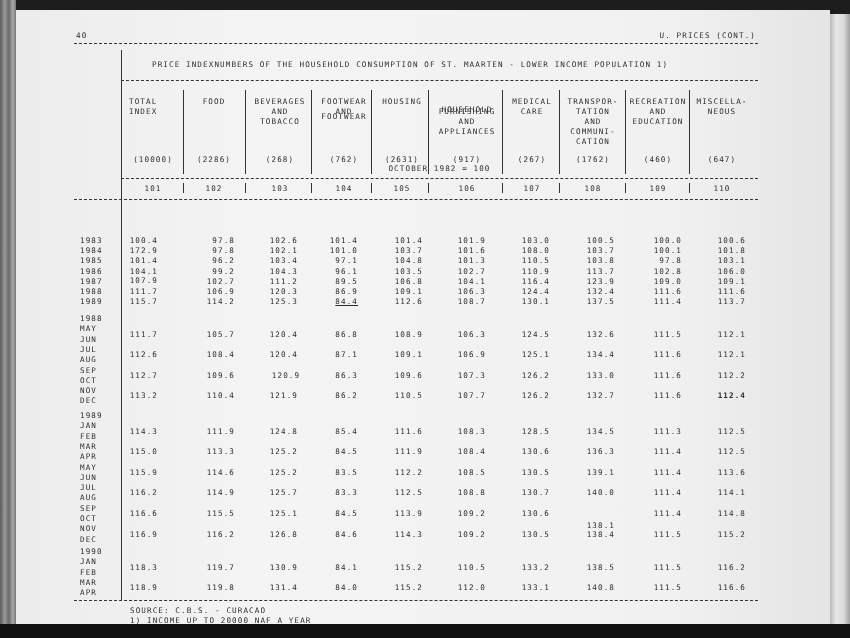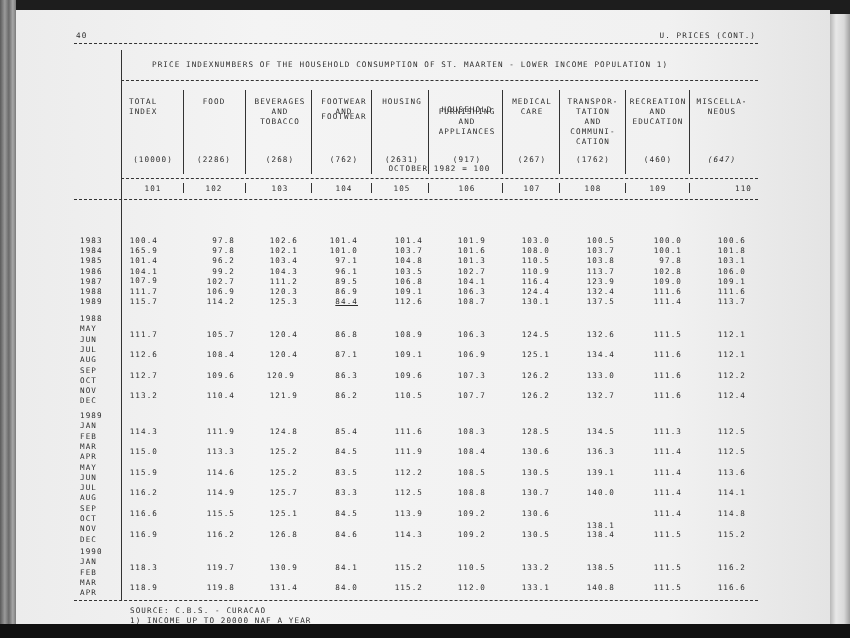--- a/index.html
+++ b/index.html
@@ -107,35 +107,35 @@
       <div class="txt c" style="left:562px;top:137px;width:62px;">CATION</div>
       <div class="txt c" style="left:562px;top:155px;width:62px;">(1762)</div>
       <div class="txt c" style="left:562px;top:184px;width:62px;">108</div>
       <div class="txt c" style="left:628px;top:97px;width:60px;">RECREATION</div>
       <div class="txt c" style="left:628px;top:107px;width:60px;">AND</div>
       <div class="txt c" style="left:628px;top:117px;width:60px;">EDUCATION</div>
       <div class="txt c" style="left:628px;top:155px;width:60px;">(460)</div>
       <div class="txt c" style="left:628px;top:184px;width:60px;">109</div>
       <div class="txt c" style="left:692px;top:97px;width:60px;">MISCELLA-</div>
       <div class="txt c" style="left:692px;top:107px;width:60px;">NEOUS</div>
-      <div class="txt c" style="left:692px;top:155px;width:60px;font-style:italic;">(647)</div>
-      <div class="txt c" style="left:692px;top:184px;width:60px;text-align:right;">110</div>
+      <div class="txt c" style="left:692px;top:155px;width:60px;">(647)</div>
+      <div class="txt c" style="left:692px;top:184px;width:60px;">110</div>
       <div class="txt" style="left:80px;top:236px;">1983</div>
       <div class="txt r" style="left:108px;top:236px;width:50px;">100.4</div>
       <div class="txt r" style="left:185px;top:236px;width:50px;">97.8</div>
       <div class="txt r" style="left:248px;top:236px;width:50px;">102.6</div>
       <div class="txt r" style="left:308px;top:236px;width:50px;">101.4</div>
       <div class="txt r" style="left:373px;top:236px;width:50px;">101.4</div>
       <div class="txt r" style="left:436px;top:236px;width:50px;">101.9</div>
       <div class="txt r" style="left:500px;top:236px;width:50px;">103.0</div>
       <div class="txt r" style="left:565px;top:236px;width:50px;">100.5</div>
       <div class="txt r" style="left:632px;top:236px;width:50px;">100.0</div>
       <div class="txt r" style="left:696px;top:236px;width:50px;">100.6</div>
       <div class="txt" style="left:80px;top:246.2px;">1984</div>
-      <div class="txt r" style="left:108px;top:246.2px;width:50px;">165.9</div>
+      <div class="txt r" style="left:108px;top:246.2px;width:50px;">172.9</div>
       <div class="txt r" style="left:185px;top:246.2px;width:50px;">97.8</div>
       <div class="txt r" style="left:248px;top:246.2px;width:50px;">102.1</div>
       <div class="txt r" style="left:308px;top:246.2px;width:50px;">101.0</div>
       <div class="txt r" style="left:373px;top:246.2px;width:50px;">103.7</div>
       <div class="txt r" style="left:436px;top:246.2px;width:50px;">101.6</div>
       <div class="txt r" style="left:500px;top:246.2px;width:50px;">108.0</div>
       <div class="txt r" style="left:565px;top:246.2px;width:50px;">103.7</div>
       <div class="txt r" style="left:632px;top:246.2px;width:50px;">100.1</div>
       <div class="txt r" style="left:696px;top:246.2px;width:50px;">101.8</div>
       <div class="txt" style="left:80px;top:256.4px;">1985</div>
@@ -215,40 +215,40 @@
       <div class="txt r" style="left:373px;top:350.2px;width:50px;">109.1</div>
       <div class="txt r" style="left:436px;top:350.2px;width:50px;">106.9</div>
       <div class="txt r" style="left:500px;top:350.2px;width:50px;">125.1</div>
       <div class="txt r" style="left:565px;top:350.2px;width:50px;">134.4</div>
       <div class="txt r" style="left:632px;top:350.2px;width:50px;">111.6</div>
       <div class="txt r" style="left:696px;top:350.2px;width:50px;">112.1</div>
       <div class="txt" style="left:80px;top:365.5px;">SEP</div>
       <div class="txt" style="left:80px;top:375.8px;">OCT</div>
       <div class="txt r" style="left:108px;top:370.8px;width:50px;">112.7</div>
       <div class="txt r" style="left:185px;top:370.8px;width:50px;">109.6</div>
-      <div class="txt r" style="left:245px;top:370.8px;width:50px;">120.9</div>
+      <div class="txt r" style="left:261px;top:370.8px;width:50px;text-align:center;">120.9</div>
       <div class="txt r" style="left:308px;top:370.8px;width:50px;">86.3</div>
       <div class="txt r" style="left:373px;top:370.8px;width:50px;">109.6</div>
       <div class="txt r" style="left:436px;top:370.8px;width:50px;">107.3</div>
       <div class="txt r" style="left:500px;top:370.8px;width:50px;">126.2</div>
       <div class="txt r" style="left:565px;top:370.8px;width:50px;">133.0</div>
       <div class="txt r" style="left:632px;top:370.8px;width:50px;">111.6</div>
       <div class="txt r" style="left:696px;top:370.8px;width:50px;">112.2</div>
       <div class="txt" style="left:80px;top:386.1px;">NOV</div>
       <div class="txt" style="left:80px;top:396.40000000000003px;">DEC</div>
       <div class="txt r" style="left:108px;top:391.40000000000003px;width:50px;">113.2</div>
       <div class="txt r" style="left:185px;top:391.40000000000003px;width:50px;">110.4</div>
       <div class="txt r" style="left:248px;top:391.40000000000003px;width:50px;">121.9</div>
       <div class="txt r" style="left:308px;top:391.40000000000003px;width:50px;">86.2</div>
       <div class="txt r" style="left:373px;top:391.40000000000003px;width:50px;">110.5</div>
       <div class="txt r" style="left:436px;top:391.40000000000003px;width:50px;">107.7</div>
       <div class="txt r" style="left:500px;top:391.40000000000003px;width:50px;">126.2</div>
       <div class="txt r" style="left:565px;top:391.40000000000003px;width:50px;">132.7</div>
       <div class="txt r" style="left:632px;top:391.40000000000003px;width:50px;">111.6</div>
-      <div class="txt r" style="left:696px;top:391.40000000000003px;width:50px;">112.4</div>
+      <div class="txt r" style="left:696px;top:391.40000000000003px;width:50px;font-weight:bold;">112.4</div>
       <div class="txt" style="left:80px;top:411px;">1989</div>
       <div class="txt" style="left:80px;top:421.3px;">JAN</div>
       <div class="txt" style="left:80px;top:431.6px;">FEB</div>
       <div class="txt r" style="left:108px;top:426.6px;width:50px;">114.3</div>
       <div class="txt r" style="left:185px;top:426.6px;width:50px;">111.9</div>
       <div class="txt r" style="left:248px;top:426.6px;width:50px;">124.8</div>
       <div class="txt r" style="left:308px;top:426.6px;width:50px;">85.4</div>
       <div class="txt r" style="left:373px;top:426.6px;width:50px;">111.6</div>
       <div class="txt r" style="left:436px;top:426.6px;width:50px;">108.3</div>
       <div class="txt r" style="left:500px;top:426.6px;width:50px;">128.5</div>

